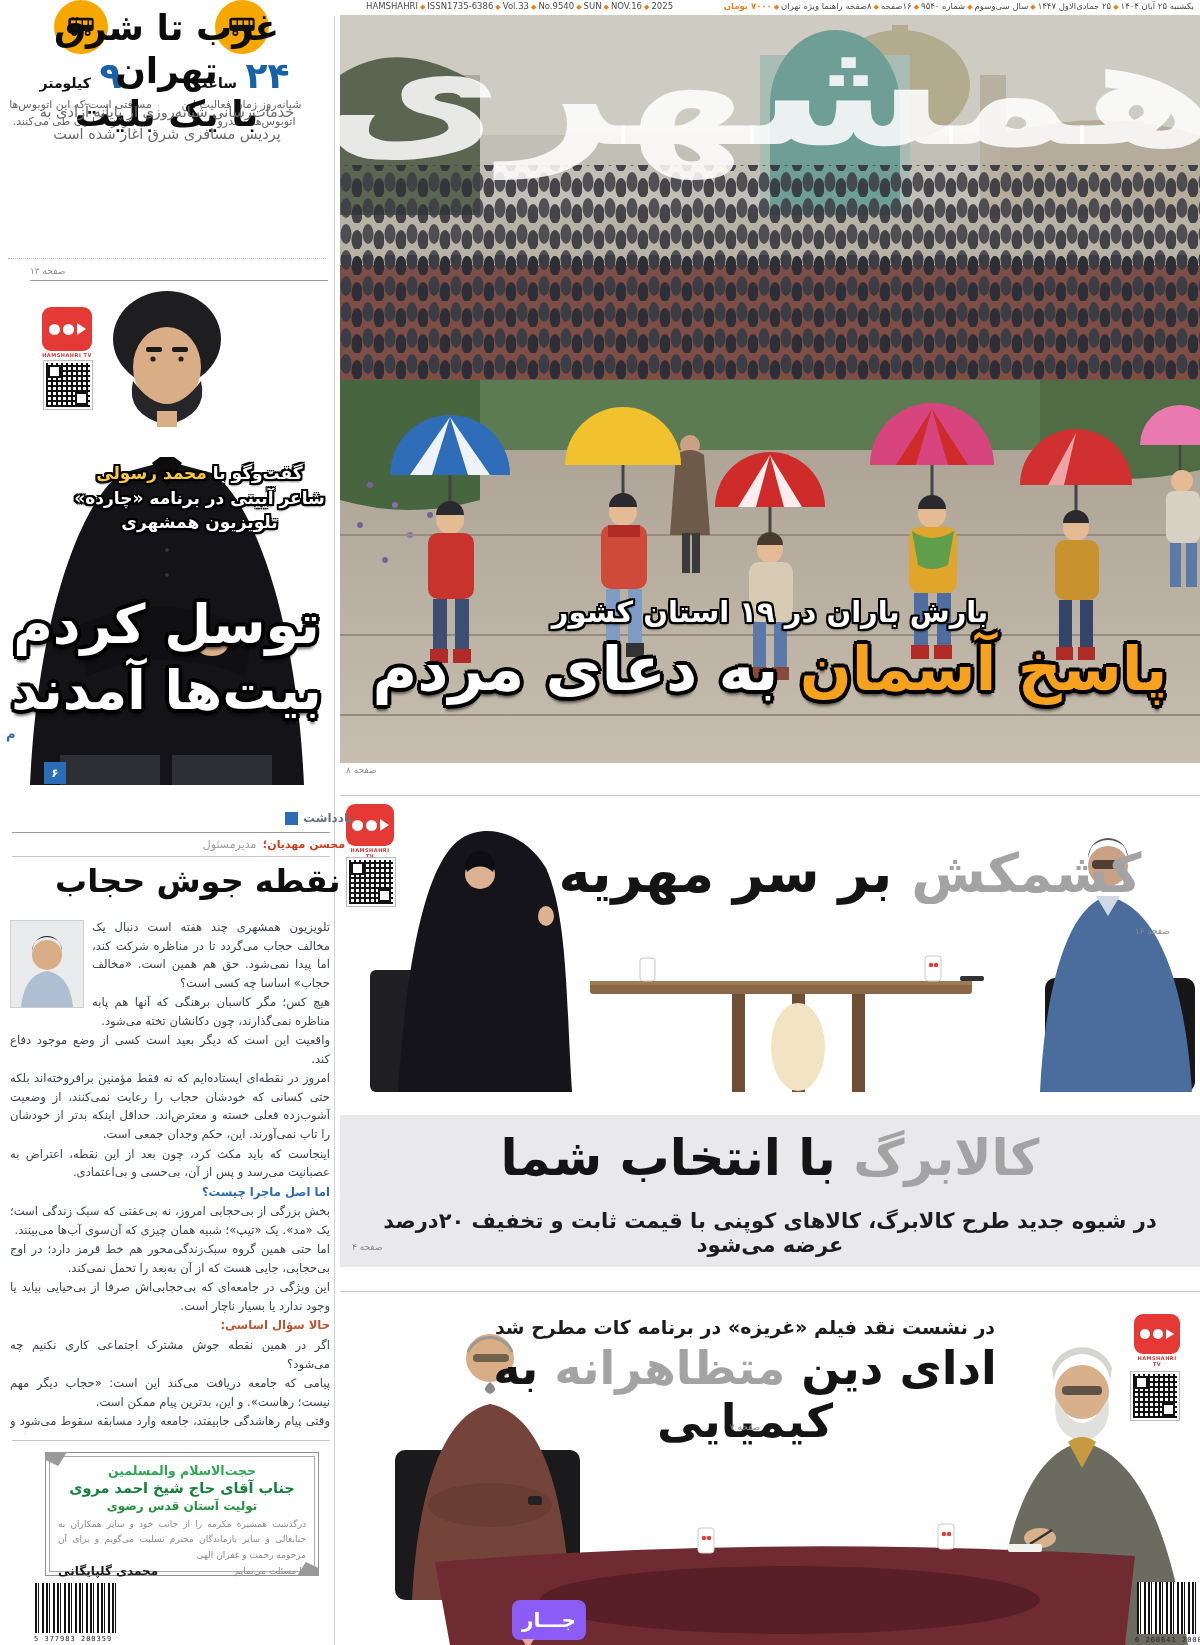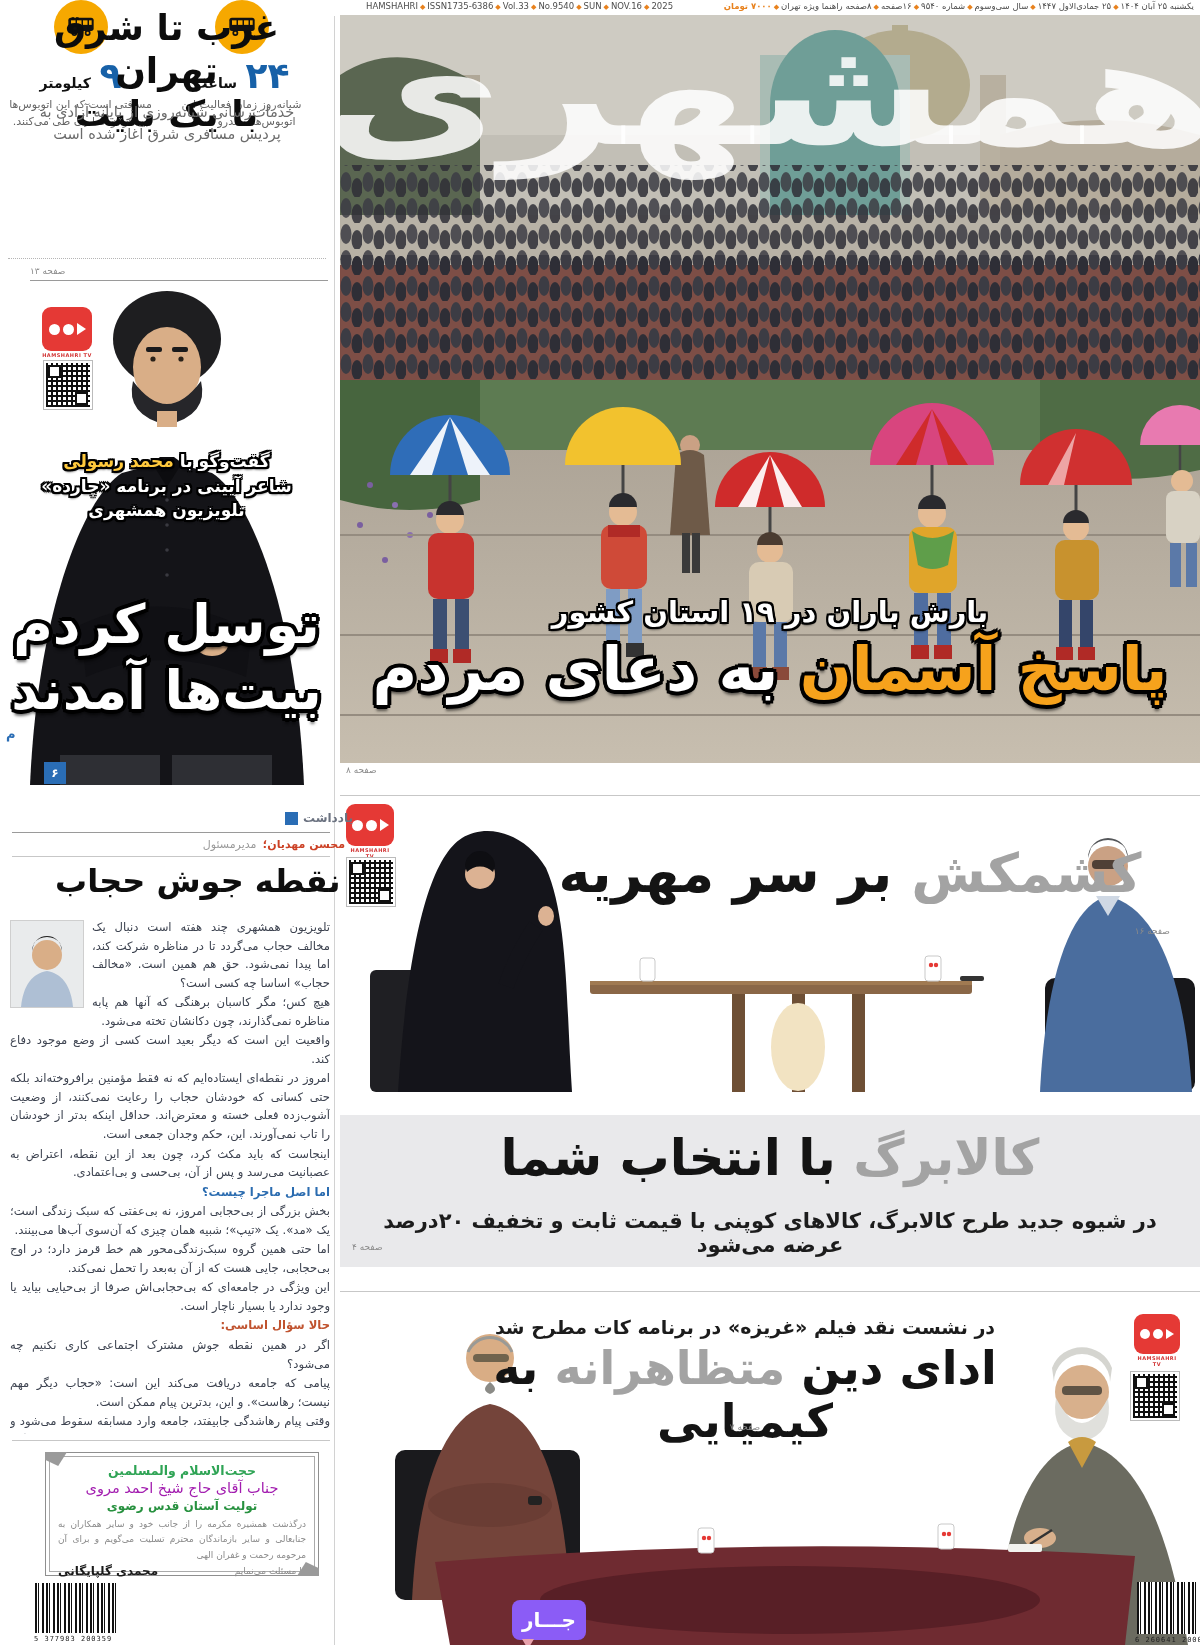--- a/index.html
+++ b/index.html
@@ -66,21 +66,21 @@
   .note-body{position:absolute;direction:rtl;text-align:justify;font-size:11.6px;
              line-height:1.6;color:#3d4350;}
   .note-body p{margin:0 0 1px 0;}
   .h-blue{color:#2b6cb0;font-weight:bold;}
   .h-red{color:#c0532f;font-weight:bold;}
   .portrait{float:left;width:72px;height:86px;margin:2px 8px 4px 0;border:1px solid #cfcfcf;}
   
   .condo{position:absolute;border:1.5px solid #8f8f8f;box-shadow:inset 0 0 0 3px #fff,inset 0 0 0 4px #aaa;
          direction:rtl;text-align:center;padding:10px 12px 6px;}
   .condo .c1{font-size:12.5px;font-weight:bold;color:#2fa455;}
-  .condo .c2{font-size:14.5px;font-weight:normal;color:#a21caf;margin-top:2px;}
+  .condo .c2{font-size:14.5px;font-weight:bold;color:#15803d;margin-top:2px;}
   .condo .c3{font-size:12px;font-weight:bold;color:#27913f;margin-top:3px;}
   .condo .cbody{font-size:9px;color:#8a8a8a;line-height:1.7;text-align:justify;margin-top:4px;}
   .condo-footer{display:flex;direction:rtl;justify-content:space-between;align-items:center;margin-top:1px;}
   .condo-footer .tail{font-size:9px;color:#8a8a8a;}
   .condo-footer .sig{font-size:12px;font-weight:bold;color:#1a1a1a;}
   .corner{position:absolute;width:22px;height:14px;background:#9a9a9a;
           clip-path:polygon(0 0,100% 0,60% 100%,0 55%);}
   
   .barcode{position:absolute;background:repeating-linear-gradient(90deg,#111 0 2px,#fff 2px 3px,
            #111 3px 4px,#fff 4px 7px,#111 7px 9px,#fff 9px 11px);}
@@ -444,21 +444,21 @@
     <div class="tvlogo" style="left:42px;top:22px;width:50px;">
       <div class="tvlogo-sq" style="width:50px;height:44px;background:#e53935;">
         <span class="tvdot" style="width:11px;height:11px;"></span>
         <span class="tvdot" style="width:11px;height:11px;"></span>
         <span class="tvplay" style="border-width:6px 0 6px 9px;border-left-color:#fff;"></span>
       </div>
       <div class="tvlogo-txt">HAMSHAHRI TV</div>
     </div>
     <div class="qr" style="left:44px;top:76px;width:44px;height:44px;"></div>
 
-    <div class="abs rtl poet-cap outl-sm" style="top:164px;">
+    <div class="abs rtl poet-cap outl-sm" style="top:176px;margin-left:33px;">
       <div>
         <span>گفت‌وگو با</span>
         <span class="name">محمد رسولی</span>
       </div>
       <div>شاعر آیینی در برنامه «چارده»</div>
       <div>تلویزیون همشهری</div>
     </div>
 
     <div class="abs rtl poet-head outl" style="top:307px;">
       <div>توسل کردم</div>

